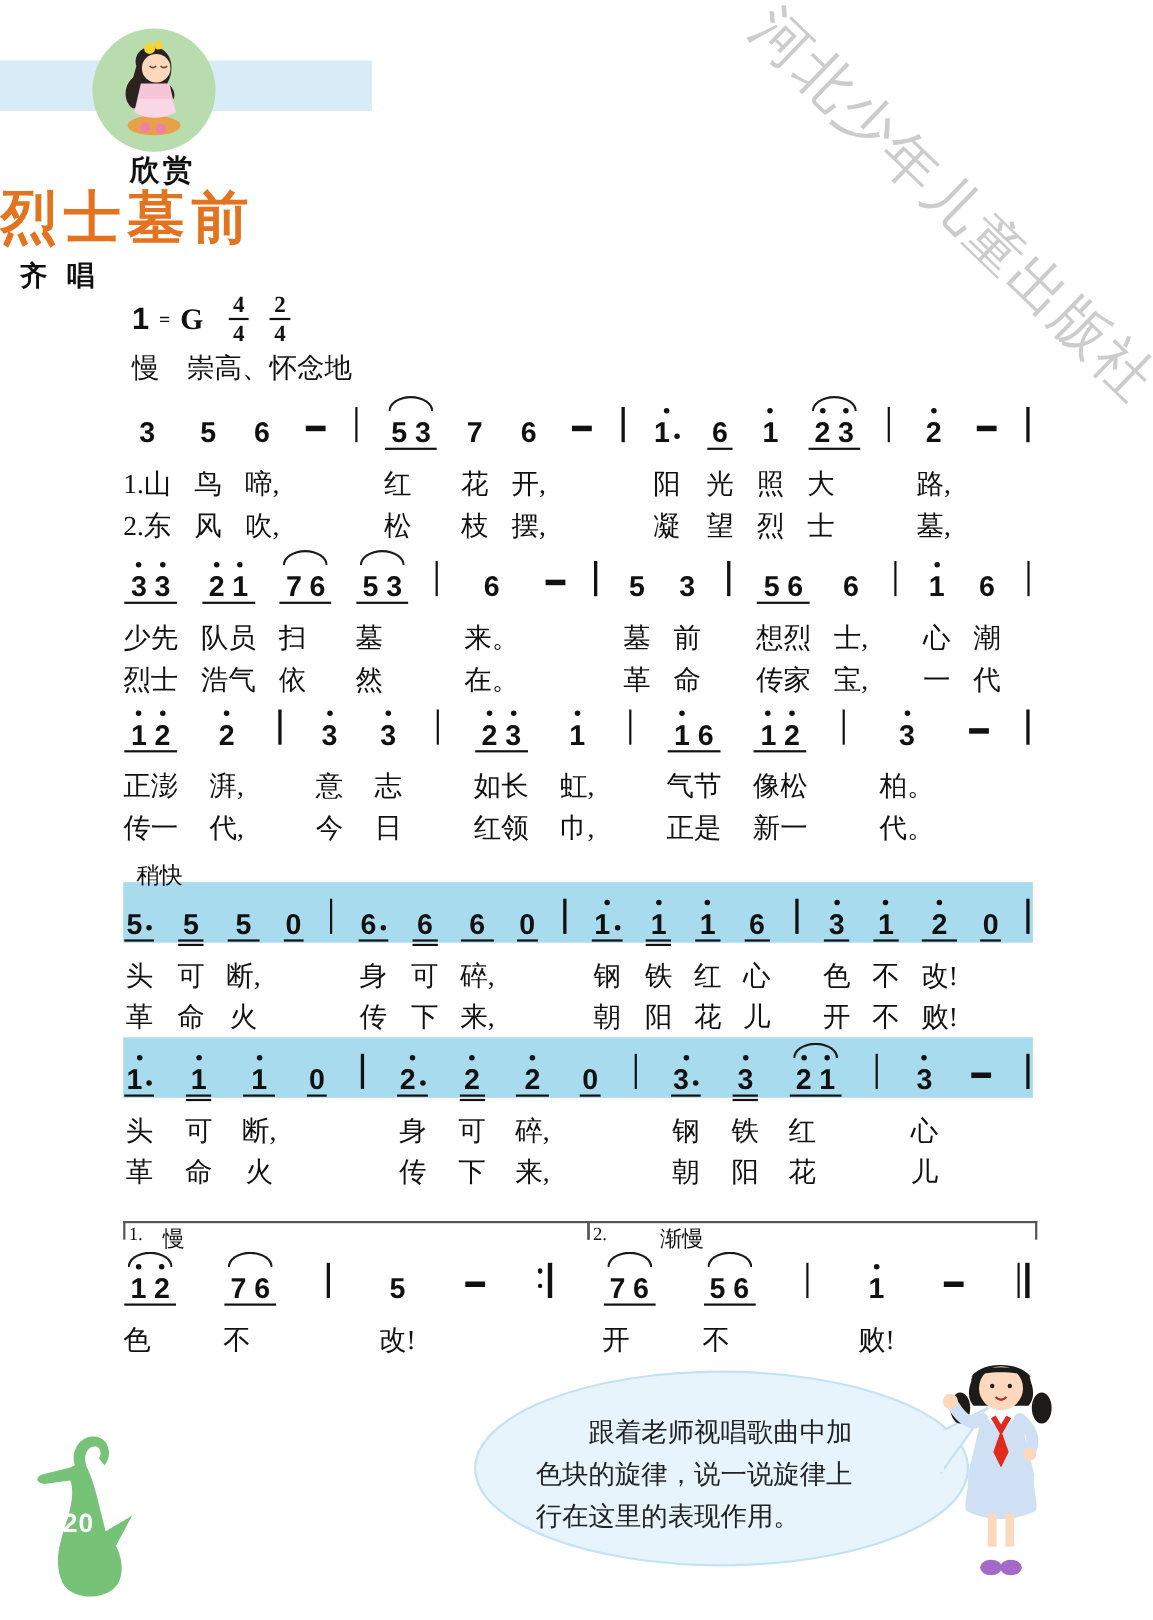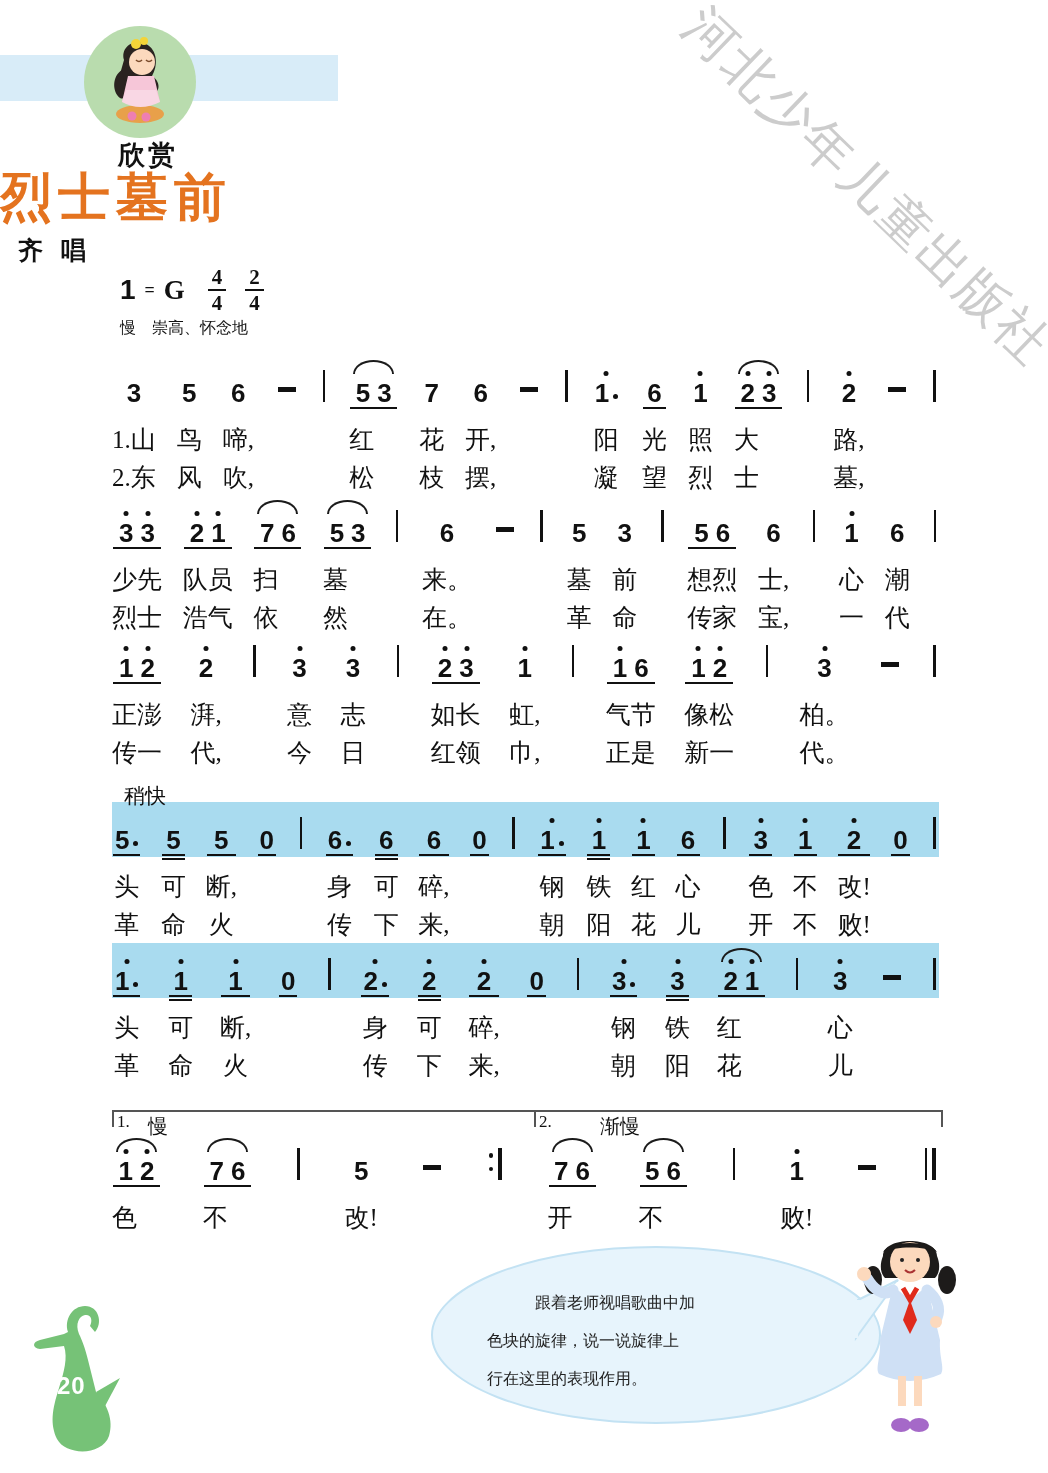--- a/index.html
+++ b/index.html
@@ -17,21 +17,21 @@
   .subtitle{position:absolute;left:0;top:234px;width:100%;text-align:left;
             font-family:"Liberation Serif",serif;font-weight:bold;font-size:25px;letter-spacing:18px;text-indent:18px;z-index:2;}
   .keyline{position:absolute;left:120px;top:266px;display:flex;align-items:center;gap:9px;z-index:2;
            font-family:"Liberation Serif",serif;font-weight:bold;}
   .keyline .kp{font-family:"Liberation Sans",sans-serif;font-size:28px;}
   .keyline .keq{font-size:18px;}
   .keyline .kg{font-size:27px;margin-right:14px;}
   .frac{display:inline-flex;flex-direction:column;align-items:center;font-size:21px;line-height:1.05;margin-right:10px;}
   .frac .fn{border-bottom:2px solid #111;padding:0 4px 1px;}
   .frac .fd{padding-top:1px;}
-  .tempo1{position:absolute;left:120px;top:318px;font-family:"Liberation Serif",serif;font-size:16px;z-index:2;}
+  .tempo1{position:absolute;left:120px;top:318px;font-family:"Liberation Serif",serif;font-size:25px;z-index:2;}
   .credits{position:absolute;left:832px;top:247px;font-family:"Liberation Serif",serif;font-size:23px;line-height:1.6;z-index:2;}
   .tempo2{position:absolute;left:124px;top:782px;font-family:"Liberation Serif",serif;font-size:21px;z-index:2;}
   
   .hl{position:absolute;left:112px;width:827px;height:55px;background:#a9dbef;z-index:1;}
   .hl1{top:802px;} .hl2{top:943px;}
   
   .sys{position:absolute;left:112px;width:827px;display:flex;justify-content:space-between;z-index:2;}
   .s0{top:360px;} .s1{top:500px;} .s2{top:635px;} .s3{top:807px;} .s4{top:948px;} .s5{top:1138px;}
   .grp{display:flex;flex-direction:column;align-items:stretch;}
   .nrow{position:relative;height:46px;display:flex;align-items:flex-end;justify-content:center;gap:7px;padding:0 3px 7px;}
@@ -53,21 +53,21 @@
   .lc{flex:1;text-align:center;min-width:24px;}
   
   .endbr{position:absolute;top:1110px;height:15px;border-top:2px solid #555;border-left:2px solid #555;border-right:2px solid #555;z-index:2;}
   .end1{left:112px;width:420px;} .end2{left:534px;width:405px;}
   .endbr .enum{position:absolute;left:3px;top:0;font-family:"Liberation Serif",serif;font-size:17px;}
   .endbr .etxt{position:absolute;left:34px;top:1px;font-family:"Liberation Serif",serif;font-size:20px;}
   .end2 .etxt{left:64px;}
   
   .bubble-svg{position:absolute;left:428px;top:1238px;z-index:2;}
   .bubble-text{position:absolute;left:487px;top:1284px;width:370px;z-index:3;
-               font-family:"Liberation Serif",serif;font-size:16px;line-height:38px;color:#222;}
+               font-family:"Liberation Serif",serif;font-size:24px;line-height:38px;color:#222;}
   .bubble-text .bl1{text-indent:48px;}
   .girl-svg{position:absolute;left:845px;top:1222px;z-index:2;}
   .sax-svg{position:absolute;left:30px;top:1296px;z-index:2;}
   .pagenum{position:absolute;left:57px;top:1372px;font-size:24px;font-weight:bold;color:#fff;z-index:3;letter-spacing:1px;}
 </style>
 </head>
 <body>
 
 <div class="page">
 

